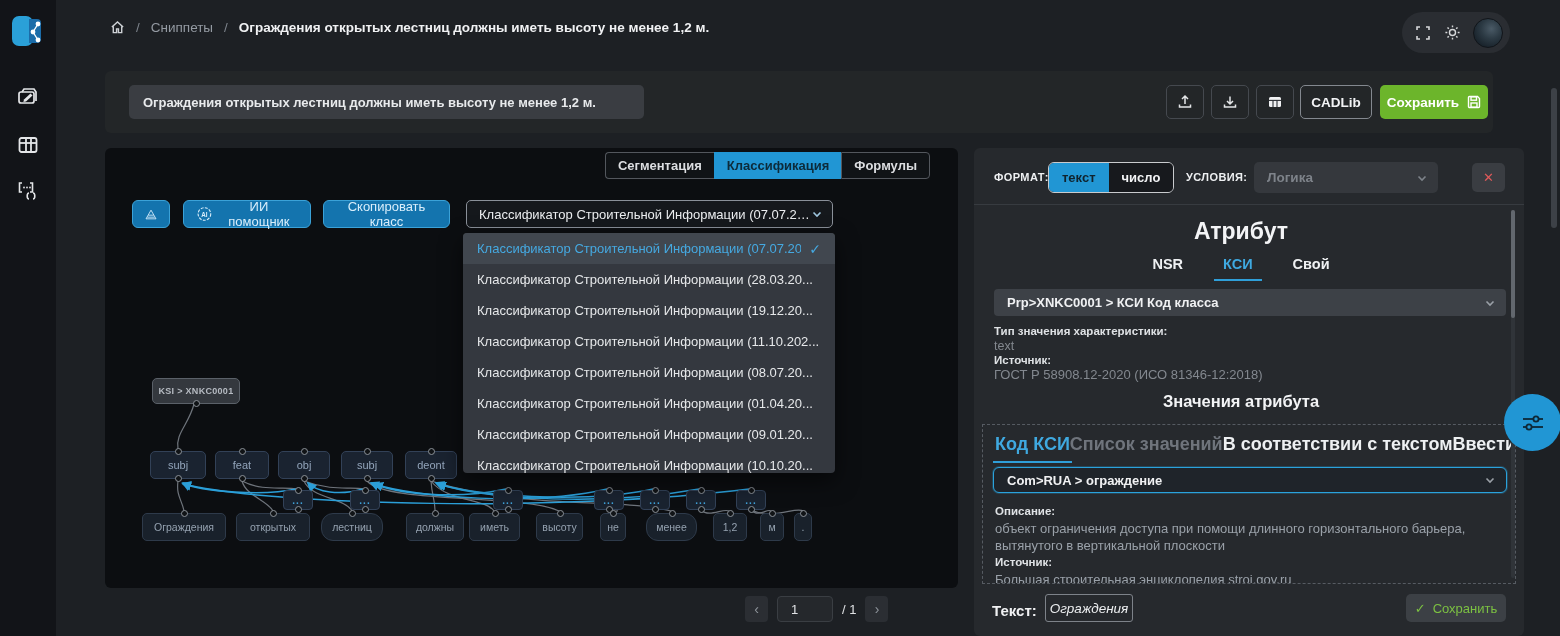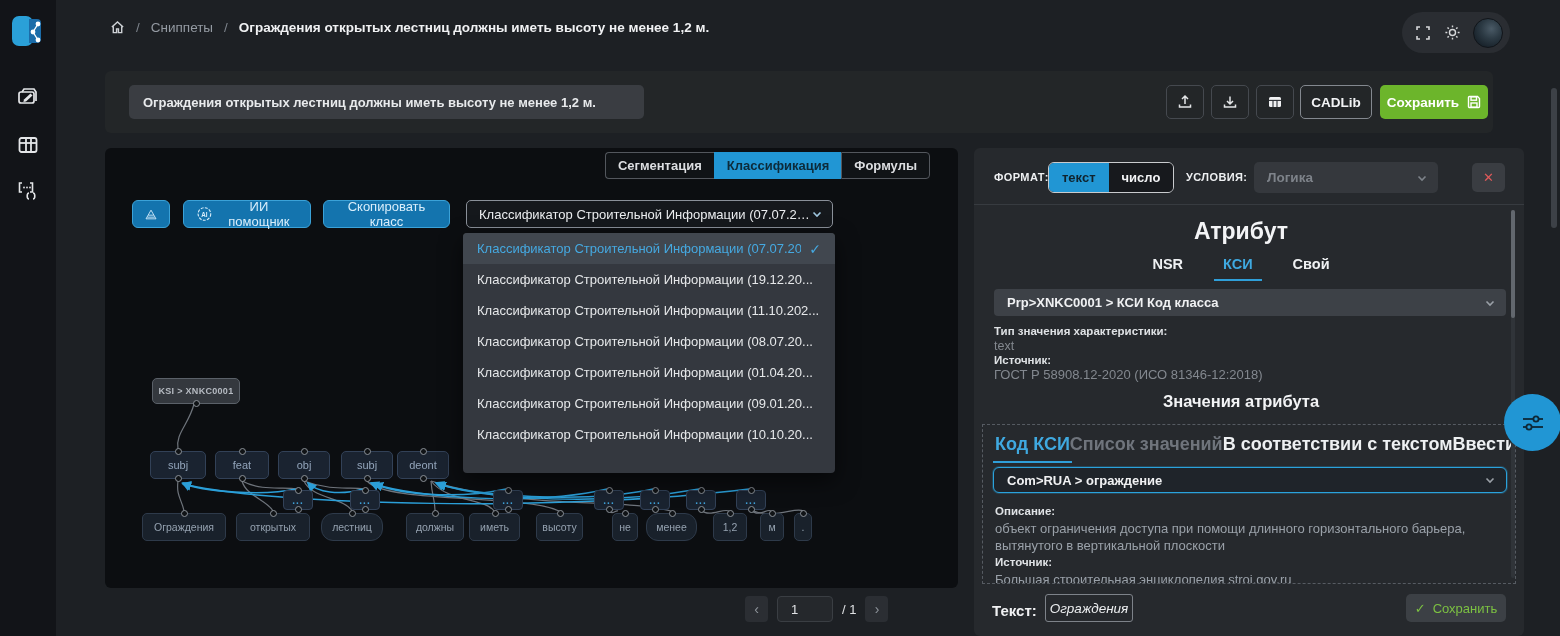--- a/index.html
+++ b/index.html
@@ -285,45 +285,48 @@
         <path d="M644,341 C460,364 170,358 78,336" marker-end="url(#arrB)"></path>
       </g>
     </svg>
 
     <div id="gnodes">
         <div class="gnode ksi pb" style="left: 47px; top: 230px; width: 88px; height: 26px; text-align: center;">KSI &gt; XNKC0001</div>
         <div class="gnode pt pb" style="left: 45px; top: 303px; width: 56px; height: 28px;">subj</div>
         <div class="gnode pt pb" style="left: 110px; top: 303px; width: 54px; height: 28px;">feat</div>
         <div class="gnode pt pb" style="left: 173px; top: 303px; width: 52px; height: 28px;">obj</div>
         <div class="gnode pt pb" style="left: 236px; top: 303px; width: 52px; height: 28px;">subj</div>
-        <div class="gnode pt pb" style="left: 292px; top: 303px; width: 52px; height: 28px;">deont</div>
+        <div class="gnode pt pb" style="left: 300px; top: 303px; width: 52px; height: 28px;">deont</div>
         <div class="gnode dots pt pb" style="left: 178px; top: 342px; width: 30px; height: 20px;">...</div>
         <div class="gnode dots pt pb" style="left: 245px; top: 342px; width: 30px; height: 20px;">...</div>
         <div class="gnode dots pt pb" style="left: 388px; top: 342px; width: 30px; height: 20px;">...</div>
         <div class="gnode dots pt pb" style="left: 489px; top: 342px; width: 30px; height: 20px;">...</div>
         <div class="gnode dots pt pb" style="left: 535px; top: 342px; width: 30px; height: 20px;">...</div>
         <div class="gnode dots pt pb" style="left: 581px; top: 342px; width: 30px; height: 20px;">...</div>
         <div class="gnode dots pt pb" style="left: 631px; top: 342px; width: 30px; height: 20px;">...</div>
         <div class="gnode word pt" style="left: 37px; top: 365px; width: 84px; height: 28px;">Ограждения</div>
         <div class="gnode word pt" style="left: 131px; top: 365px; width: 74px; height: 28px;">открытых</div>
         <div class="gnode word pt" style="left: 216px; top: 365px; width: 62px; height: 28px; border-radius: 12px;">лестниц</div>
         <div class="gnode word pt" style="left: 301px; top: 365px; width: 58px; height: 28px;">должны</div>
         <div class="gnode word pt" style="left: 364px; top: 365px; width: 51px; height: 28px;">иметь</div>
         <div class="gnode word pt" style="left: 431px; top: 365px; width: 47px; height: 28px;">высоту</div>
-        <div class="gnode word pt" style="left: 507px; top: 365px; width: 26px; height: 28px;">не</div>
+        <div class="gnode word pt" style="left: 495px; top: 365px; width: 26px; height: 28px;">не</div>
         <div class="gnode word pt" style="left: 541px; top: 365px; width: 51px; height: 28px; border-radius: 12px;">менее</div>
         <div class="gnode word pt" style="left: 608px; top: 365px; width: 34px; height: 28px;">1,2</div>
         <div class="gnode word pt" style="left: 655px; top: 365px; width: 24px; height: 28px;">м</div>
         <div class="gnode word pt" style="left: 689px; top: 365px; width: 18px; height: 28px;">.</div>
       </div>
 
     <div class="dd-menu">
         <div class="dd-item selected">
           <span class="lbl">Классификатор Строительной Информации (07.07.20...</span>
           <span class="dd-check">✓</span>
+        </div>
+        <div class="dd-item">
+          <span class="lbl">Классификатор Строительной Информации (28.03.20...</span>
         </div>
         <div class="dd-item">
           <span class="lbl">Классификатор Строительной Информации (19.12.20...</span>
         </div>
         <div class="dd-item">
           <span class="lbl">Классификатор Строительной Информации (11.10.202...</span>
         </div>
         <div class="dd-item">
           <span class="lbl">Классификатор Строительной Информации (08.07.20...</span>
         </div>

